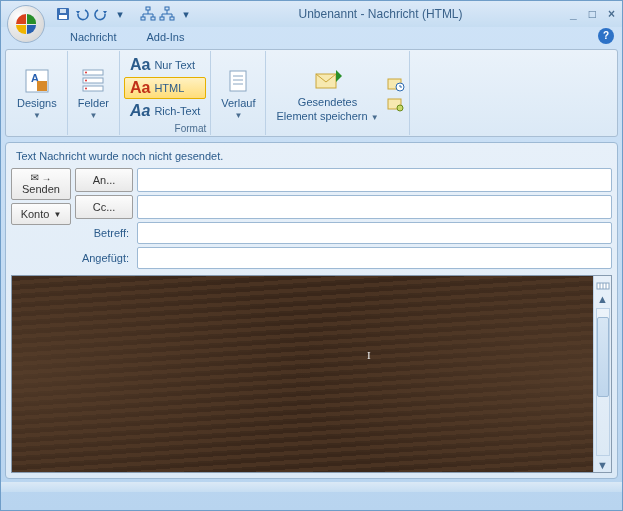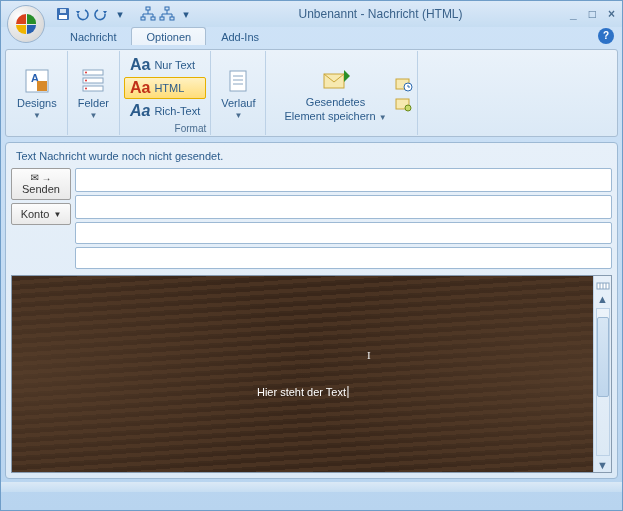--- a/index.html
+++ b/index.html
@@ -127,21 +127,20 @@
   <div class="tb-title">Unbenannt - Nachricht (HTML)</div>
   <div class="win-btns">
     <span>_</span>
     <span>□</span>
     <span>×</span>
   </div>
 </div>
 
 <div class="tabs">
   <div class="tab">Nachricht</div>
-  <div class="tab active">Optionen</div>
   <div class="tab">Add-Ins</div>
   <div class="help-ico">?</div>
 </div>
 
 <div class="ribbon">
   <div class="group">
     <div class="group-body">
       <div class="bigbtn">
         <div class="ico-box">
             <svg width="26" height="26">
@@ -210,21 +209,21 @@
           </div>
         <span>Verlauf</span>
         <span style="font-size:8px;color:#4a6d90;">▼</span>
       </div>
     </div>
     <div class="group-label"></div>
   </div>
 
   <div class="group" style="flex:0 0 auto; min-width:130px;">
     <div class="group-body">
-      <div class="bigbtn" style="min-width:96px;margin-left:8px;">
+      <div class="bigbtn" style="min-width:96px;">
         <div class="ico-box">
             <svg width="30" height="24">
               <rect x="2" y="6" width="20" height="14" fill="#f7e9b0" stroke="#caa63a"></rect>
               <path d="M2 6 l10 8 l10 -8" fill="none" stroke="#caa63a"></path>
               <path d="M22 2 l6 6 l-6 6" fill="#2a8f2a"></path>
             </svg>
           </div>
         <span>Gesendetes</span>
         <span><span>Element speichern</span> <span style="font-size:8px;color:#4a6d90;">▼</span></span>
       </div>
@@ -253,32 +252,37 @@
     <div class="left-btns">
       <div class="obtn send">
         <span class="env">✉ →</span>
         <span>Senden</span>
       </div>
       <div class="obtn">
           <span>Konto</span>
           <span style="font-size:8px;">▼</span>
         </div>
     </div>
+    <div class="mid-btns">
+      <div class="obtn" style="height:24px">An...</div>
+      <div class="obtn" style="height:24px">Cc...</div>
+      <div class="lbl">Betreff:</div>
+      <div class="lbl">Angefügt:</div>
+    </div>
     <div class="inputs">
       <div class="inp t24"></div>
       <div class="inp t24"></div>
       <div class="inp"></div>
       <div class="inp"></div>
     </div>
   </div>
 
   <div class="editor-wrap">
     <div class="editor">
       <span class="caret-I">I</span>
-      <div class="txt"><span>Hier steht der Text</span><span class="tcaret"></span></div>
     </div>
     <div class="ruler-tab">
       <div class="top-ico">
           <svg width="14" height="14">
             <rect x="1" y="5" width="12" height="6" fill="#fff" stroke="#8aa6c2"></rect>
             <line x1="4" y1="5" x2="4" y2="11" stroke="#8aa6c2"></line>
             <line x1="7" y1="5" x2="7" y2="11" stroke="#8aa6c2"></line>
             <line x1="10" y1="5" x2="10" y2="11" stroke="#8aa6c2"></line>
           </svg>
         </div>

